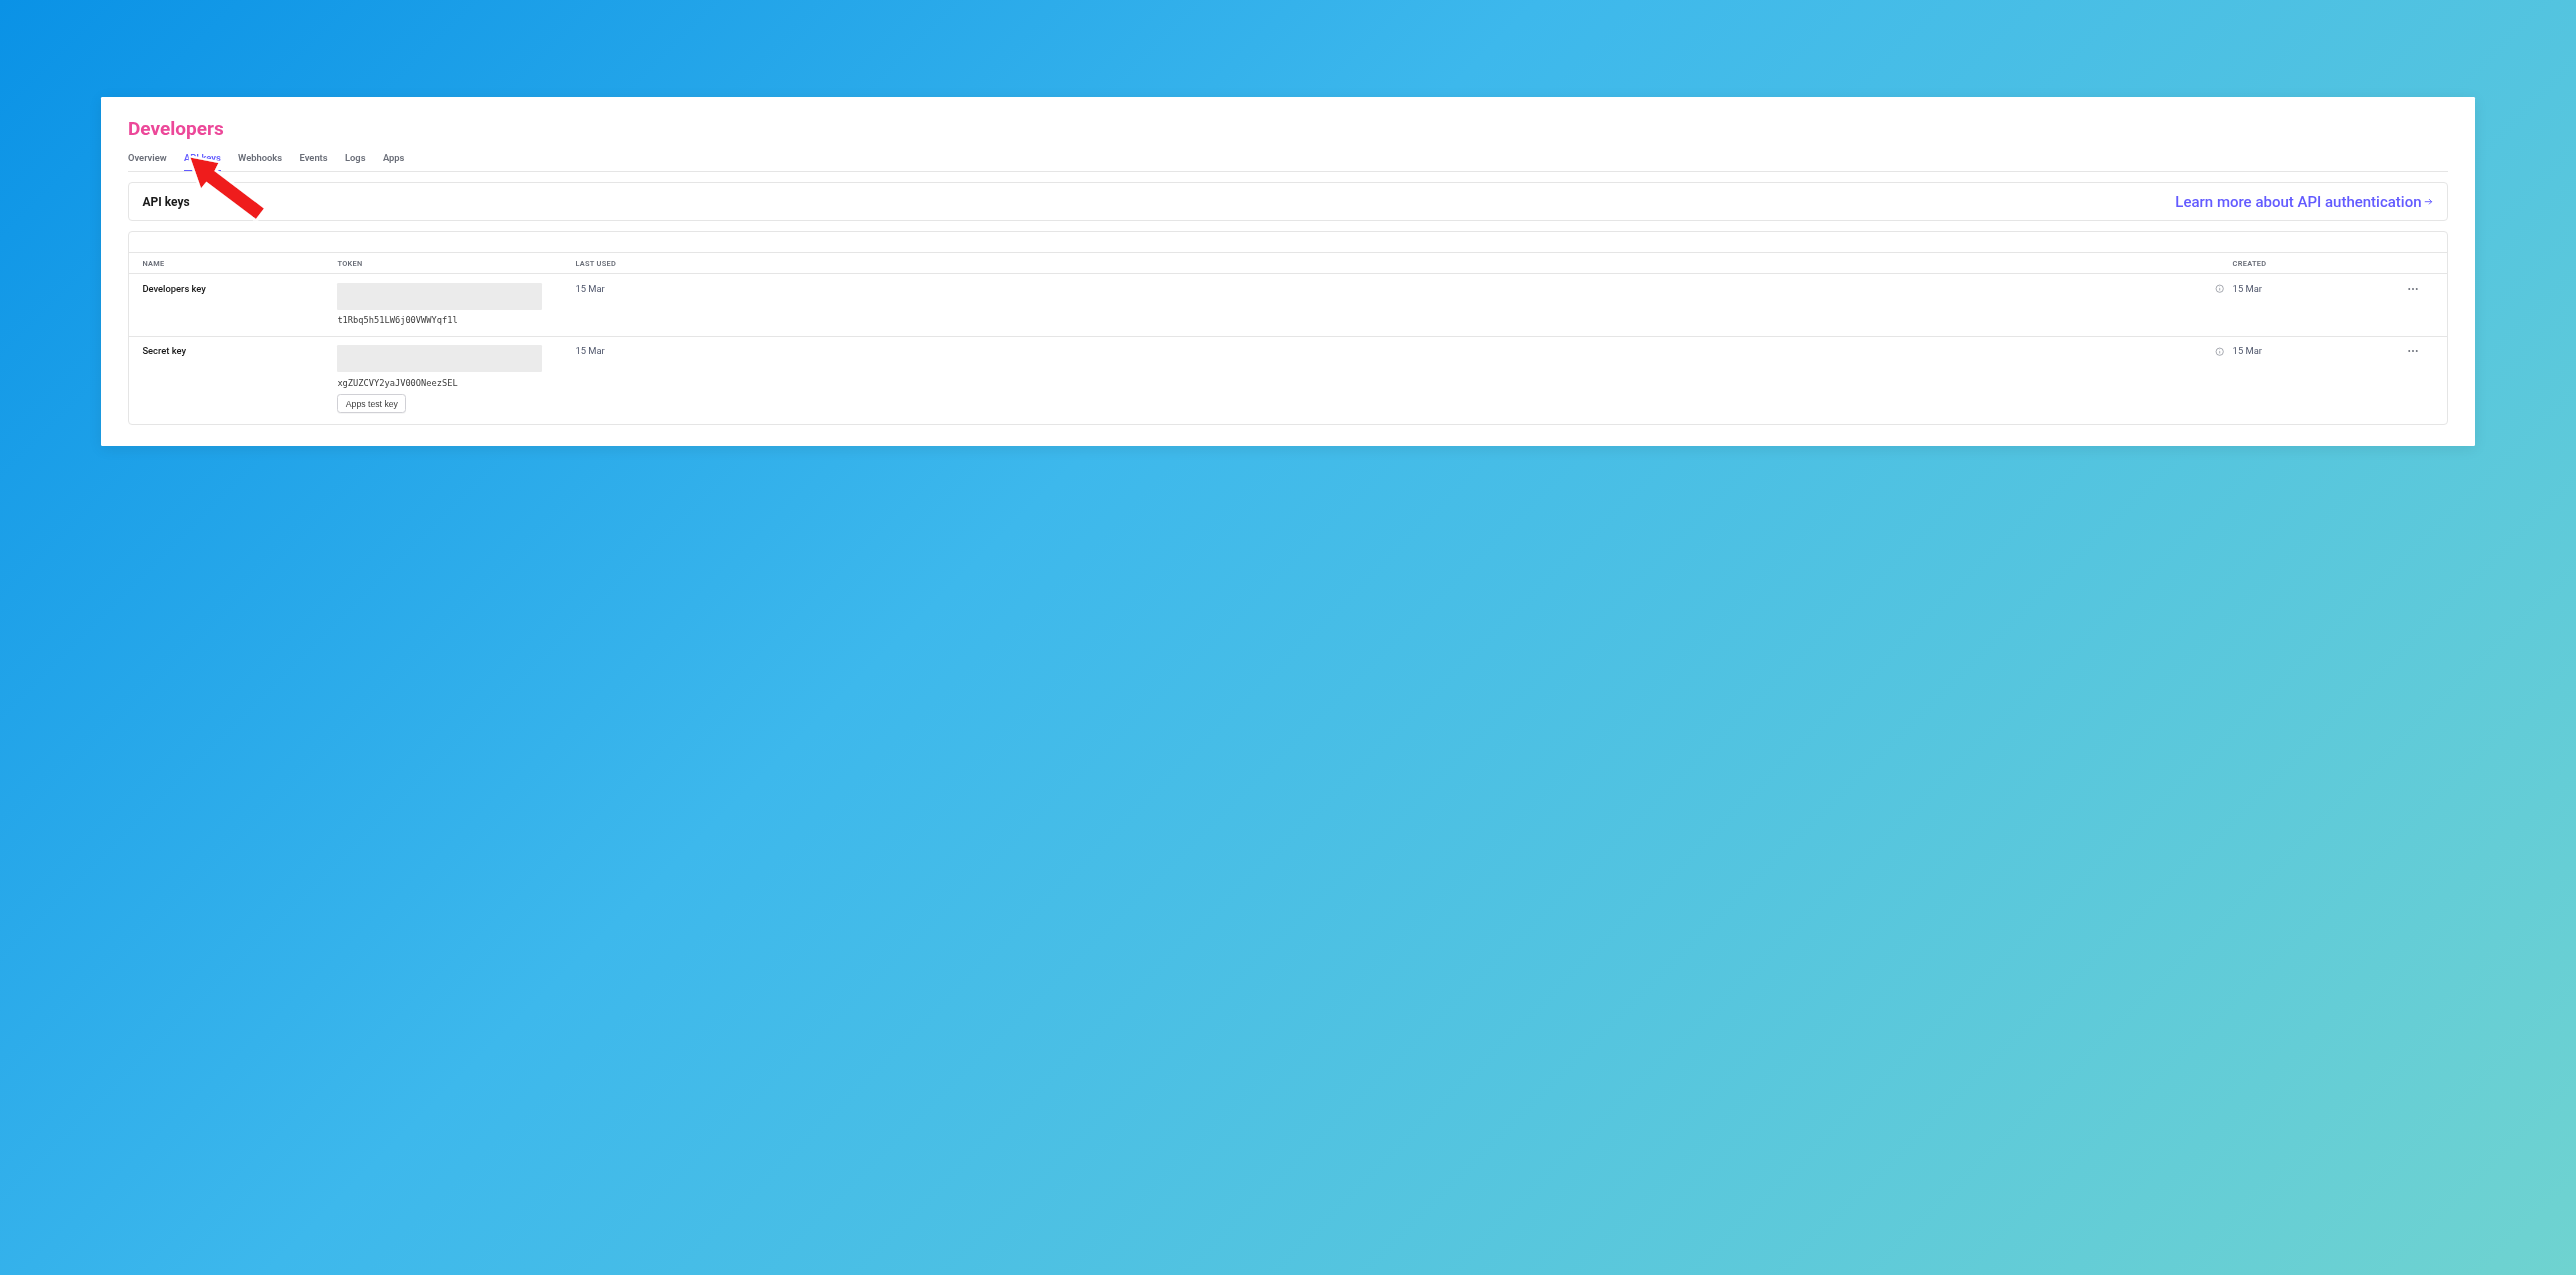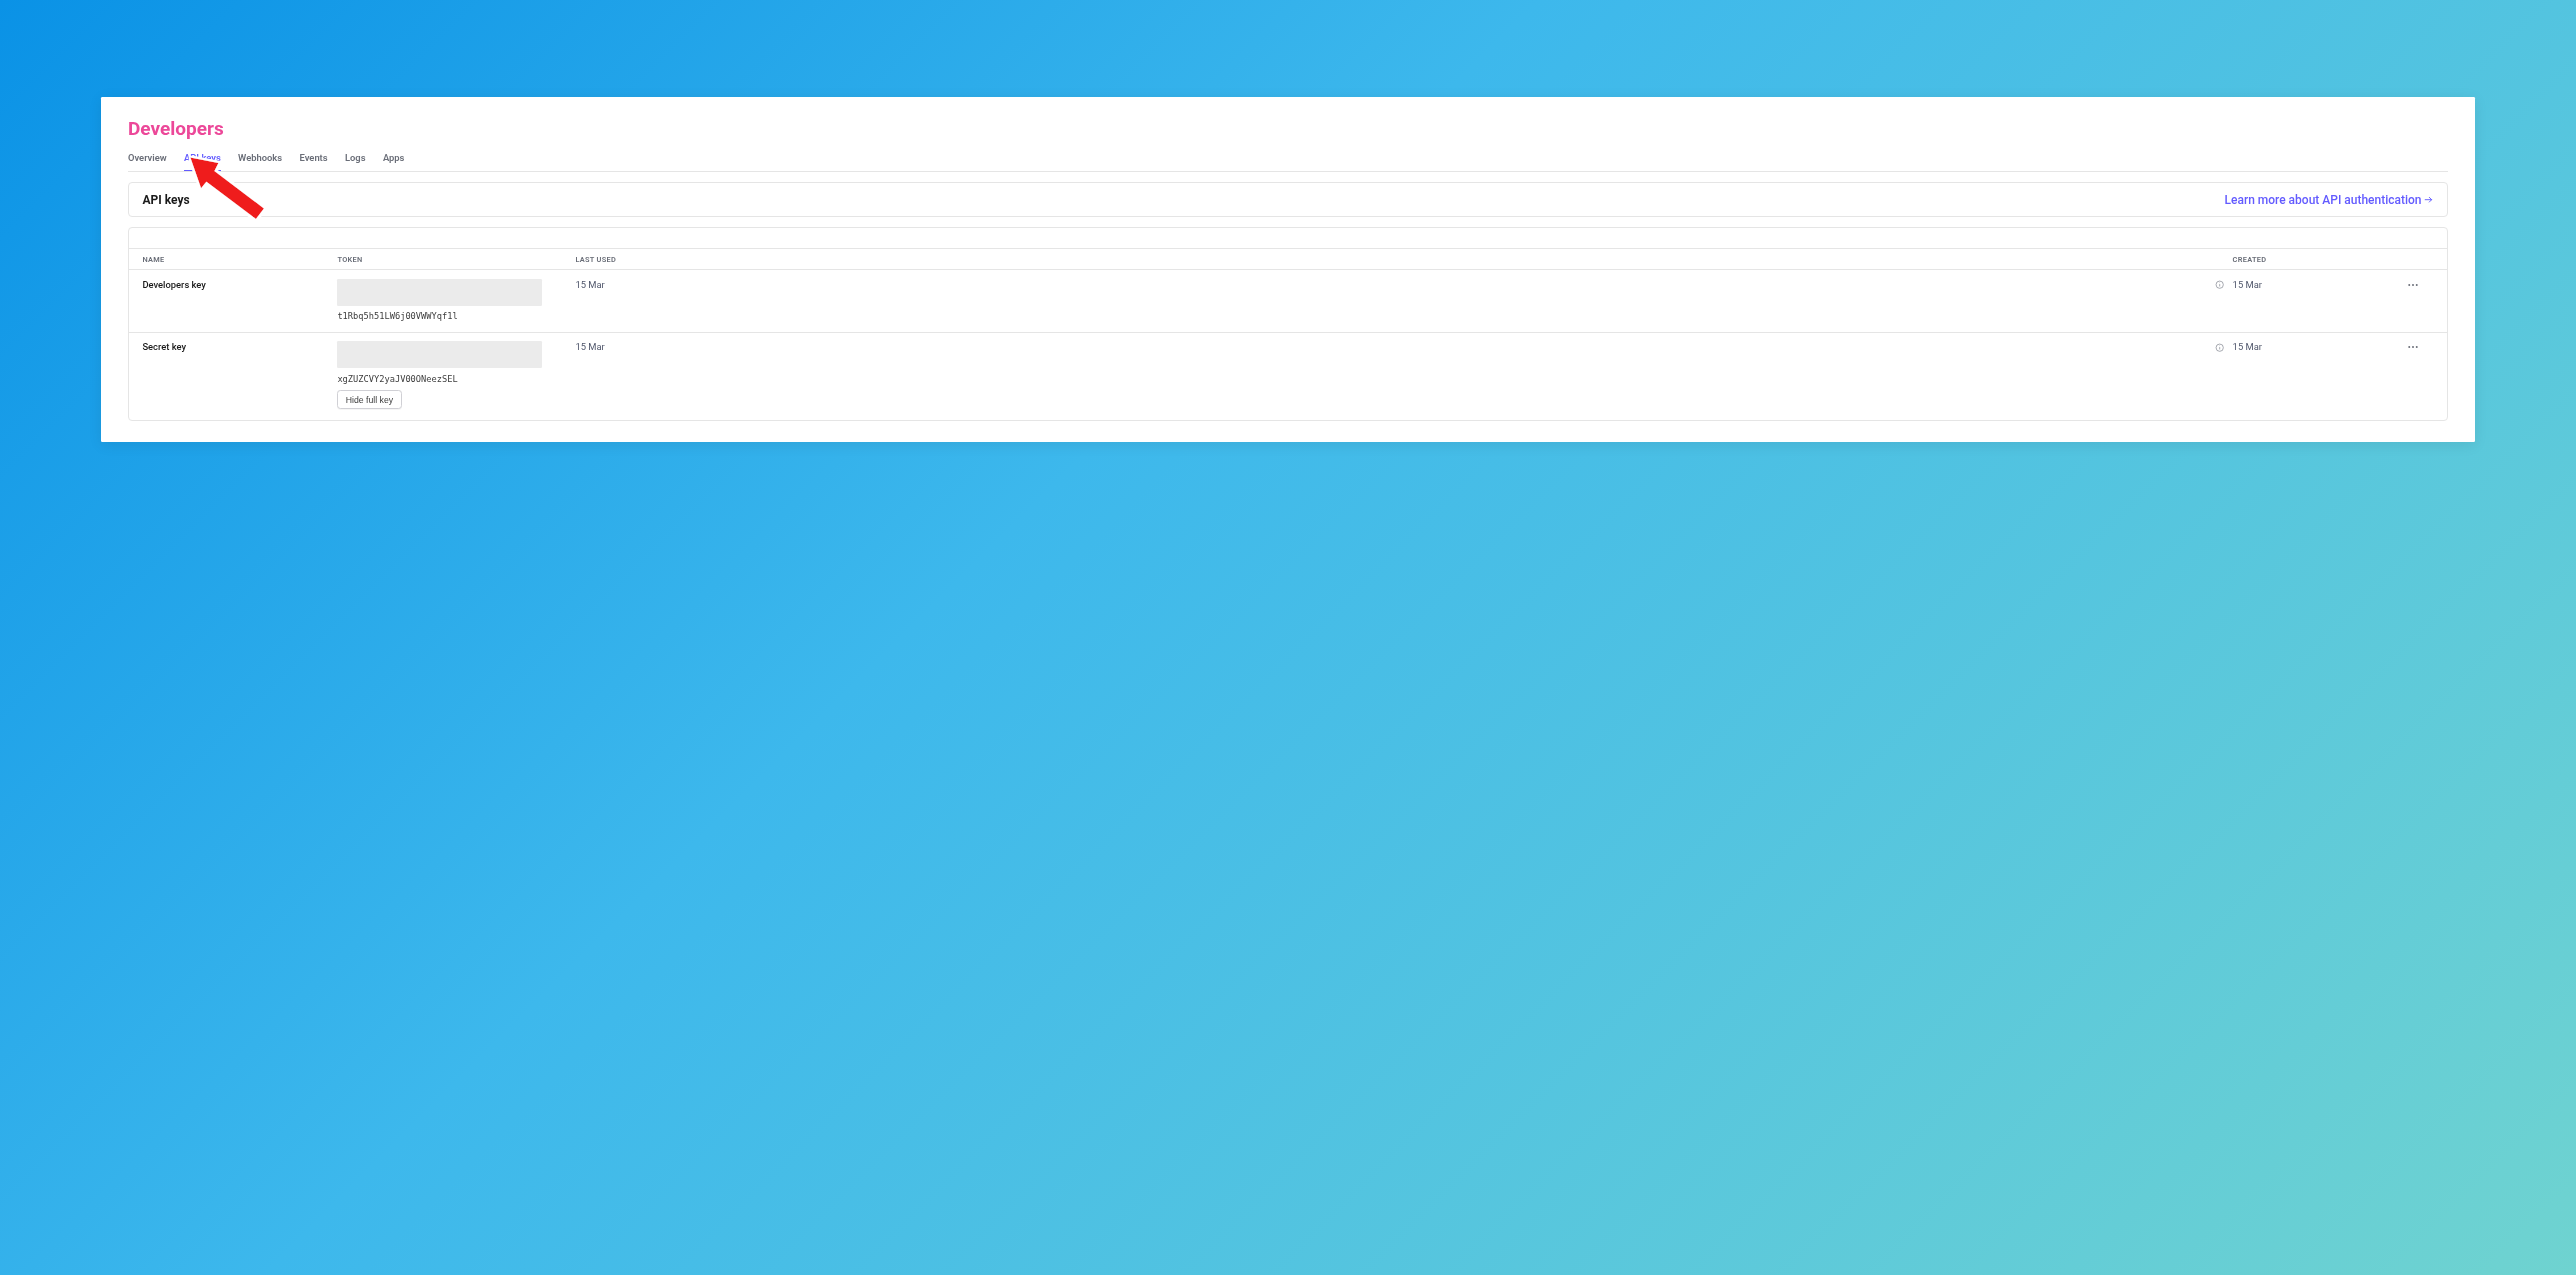--- a/index.html
+++ b/index.html
@@ -56,21 +56,21 @@
     justify-content: space-between;
     align-items: center;
     padding: 9.4px 13.4px;
   }
   .card-header h2 {
     font-size: 12px;
     font-weight: 700;
   }
   .learn-link {
     color: #635bff;
-    font-size: 12px;
+    font-size: 15px;
     font-weight: 500;
     text-decoration: none;
     display: inline-flex;
     align-items: center;
     gap: 2.7px;
     cursor: pointer;
   }
   .arrow-icon {
     display: inline-block;
     width: 9.4px; height: 9.4px;
@@ -229,21 +229,21 @@
             </svg>
         </span>
       </div>
     </div>
 
     <div class="tbl-row">
       <div class="cell-name">Secret key</div>
       <div>
         <div class="tok-box"></div>
         <div class="tok-str">xgZUZCVY2yaJV00ONeezSEL</div>
-        <button class="hide-btn">Hide full key</button>
+        <button class="hide-btn">Apps test key</button>
       </div>
       <div class="last-wrap">
         <span class="cell-date">15 Mar</span>
         <span class="info-icon">
           <svg viewBox="0 0 16 16" width="9.4" height="9.4" fill="none" stroke="currentColor" stroke-width="1.3">
               <circle cx="8" cy="8" r="6.2"></circle>
               <line x1="8" y1="7" x2="8" y2="11"></line>
               <circle cx="8" cy="4.8" r="0.6" fill="currentColor" stroke="none"></circle>
             </svg>
         </span>

